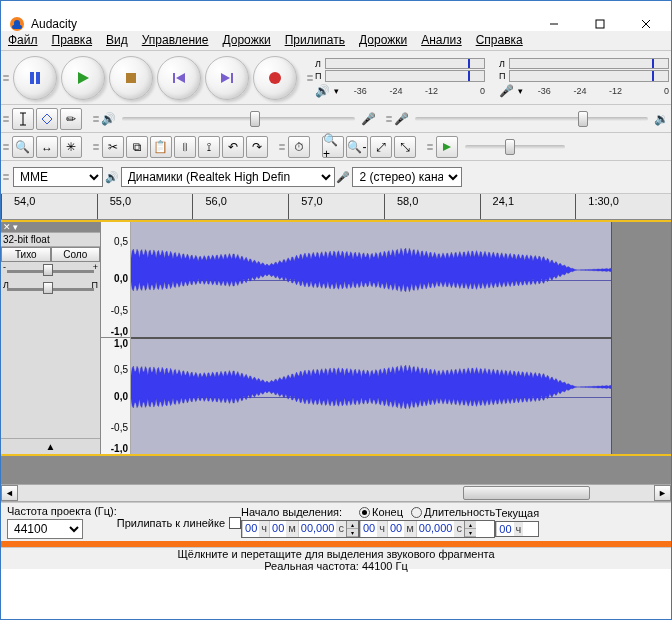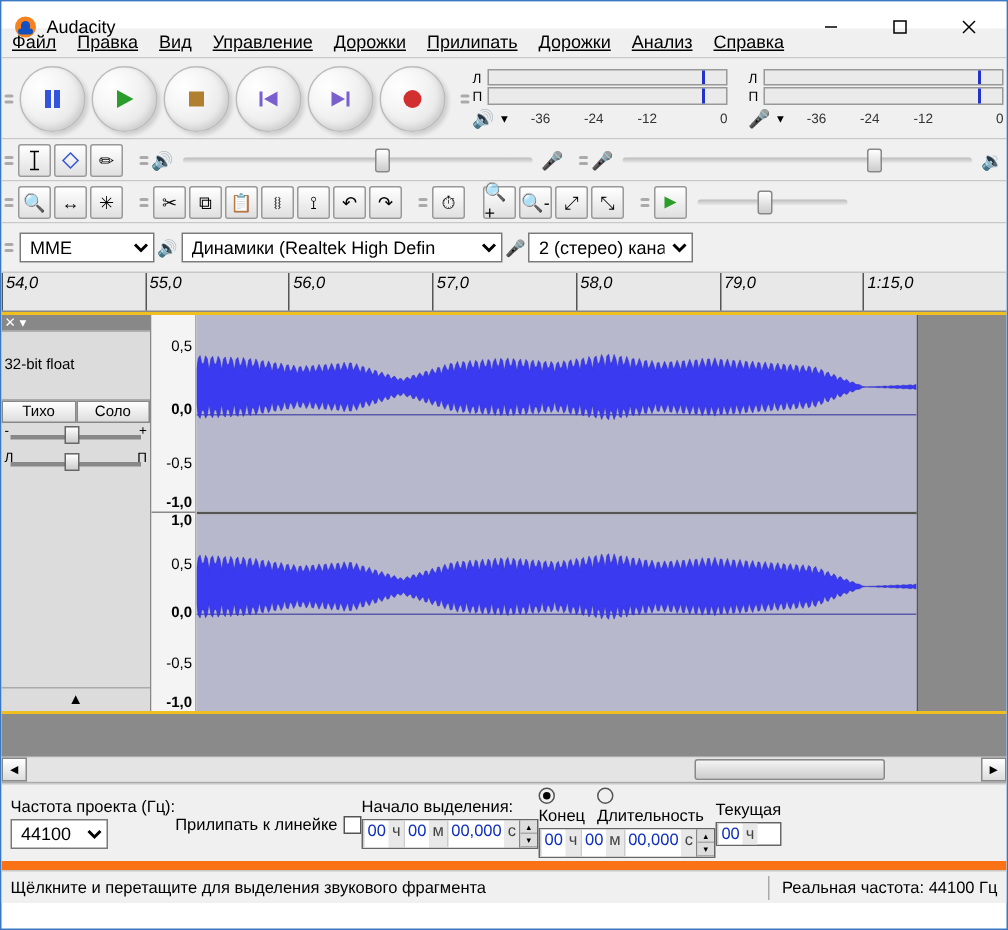--- a/index.html
+++ b/index.html
@@ -1,17 +1,17 @@
 <!DOCTYPE html>
 <html><head>
 <meta charset="utf-8">
 <style>
 * { box-sizing: border-box; margin: 0; padding: 0; font-family: "Segoe UI", Tahoma, sans-serif; }
 body { background: #fff; width: 672px; height: 620px; overflow: hidden; font-size: 12px; color: #000; border: 1px solid #3a78c4; }
-.titlebar { height: 18px; background: #fff; display: flex; align-items: center; padding: 16px 2px 0 8px; }
+.titlebar { height: 30px; background: #fff; display: flex; align-items: center; padding: 16px 2px 0 8px; }
 .titlebar .app-icon { width: 16px; height: 16px; margin-right: 6px; }
 .titlebar .title { flex: 1; font-size: 12px; }
 .titlebar .win-btn { width: 46px; height: 30px; display: flex; align-items: center; justify-content: center; }
 .titlebar .close { color:#000; }
 .menubar { height: 20px; background: #f0f0f0; border-bottom: 1px solid #c8c8c8; display: flex; padding: 0 0; font-size: 12px; }
 .menubar span { padding: 2px 7px; cursor: default; }
 .menubar u { text-decoration: underline; }
 .toolrow { background: #f0f0f0; border-bottom: 1px solid #c8c8c8; display: flex; align-items: center; padding: 2px; }
 .grip { width: 6px; height: 28px; display:flex; flex-direction:column; justify-content:center; gap:2px; margin-right:2px; }
 .grip::before,.grip::after{content:"";height:2px;background:#aaa;border-radius:1px;}
@@ -20,24 +20,24 @@
   border: 1px solid #bbb; display: flex; align-items: center; justify-content: center; margin: 2px; box-shadow: inset -2px -2px 4px rgba(0,0,0,0.1), 2px 2px 3px rgba(0,0,0,0.15);}
 .meter { height: 14px; background: #eaeaea; border: 1px solid #999; position: relative; flex:1; }
 .meter .peak { position:absolute; width:2px; background:#2233cc; top:0; bottom:0; right:14px;}
 .smallbtn { width: 22px; height: 22px; border: 1px solid #999; background: linear-gradient(#fff,#e0e0e0); display:flex; align-items:center; justify-content:center; margin:1px; border-radius:2px;}
 .slider-h { flex:1; height:4px; background: linear-gradient(#bbb,#eee); border-radius:2px; margin:0 6px; position:relative;}
 .slider-h .thumb { position:absolute; width:10px; height:16px; background:linear-gradient(#fff,#ccc); border:1px solid #888; border-radius:2px; top:-6px;}
 .devbar { background:#f0f0f0; border-bottom:1px solid #c8c8c8; display:flex; align-items:center; padding:2px; gap:2px; font-size:11px;}
 select, .combo { font-size:12px; border:1px solid #7a7a7a; background:#fff; height:20px; padding:0 2px;}
 .ruler { height: 26px; background:#e8e8e8; border-bottom:1px solid #888; display:flex; position:relative; font-size:11px;}
 .ruler .major { flex:1; border-left:1px solid #555; position:relative;}
-.ruler .major span{ position:absolute; left:2px; top:1px;font-style:italic;}
+.ruler .major span{ position:absolute; left:12px; top:1px;}
 .trackarea { display:flex; border:2px solid #f0c020; border-left:none; border-right:none;}
 .trackhead { width:100px; background:#dcdcdc; border-right:1px solid #888; font-size:10px;}
-.trackhead .row{border-bottom:1px solid #aaa; padding:17px 2px;}
+.trackhead .row{border-bottom:1px solid #aaa; padding:1px 2px;}
 .trackhead .btnpair{display:flex;}
 .trackhead .btnpair .hb{flex:1; border:1px solid #888; background:linear-gradient(#fff,#ddd); text-align:center; font-size:10px; padding:1px;}
 .trackhead .mini-slider{height:18px;position:relative;padding:2px 6px;}
 .trackhead .mini-slider .track{height:3px;background:#888;margin-top:6px;}
 .trackhead .mini-slider .thumb{position:absolute;width:10px;height:12px;background:linear-gradient(#fff,#ccc);border:1px solid #666;top:2px;}
 .wavecol { flex:1; display:flex;}
 .scalecol { width:30px; background:#f4f4f4; border-right:1px solid #aaa; position:relative; font-size:10px; text-align:left;}
 .wavepane { flex:1; background:#b8b8cc; position:relative; overflow:hidden;}
 svg.wave { position:absolute; inset:0; }
 .axis-line{position:absolute;left:0;right:0;height:1px;background:#5a5aaa;}
@@ -46,23 +46,23 @@
 .hscroll .arrow{width:17px;height:16px;border:1px solid #888;background:linear-gradient(#fff,#ddd);display:flex;align-items:center;justify-content:center;font-size:9px;}
 .hscroll .track{flex:1;background:#e4e4e4;height:16px;position:relative;}
 .hscroll .thumb{position:absolute;height:14px;top:1px;background:linear-gradient(#f4f4f4,#ccc);border:1px solid #888;border-radius:2px;}
 .selbar{background:#f0f0f0;border-top:1px solid #c8c8c8;border-bottom:6px solid #f97316;padding:2px 6px;font-size:11px;display:flex;align-items:center;}
 .timebox{display:inline-flex;border:1px solid #666;background:#fff;font-family:monospace;}
 .timebox span{padding:1px 2px;}
 .timebox .dig{background:#fff;color:#1030c0;min-width:12px;text-align:center;border-left:1px solid #ccc;}
 .timebox .unit{background:#e8e8e8;color:#444;}
 .timebox .spin{width:12px;display:flex;flex-direction:column;border-left:1px solid #888;}
 .timebox .spin div{flex:1;font-size:6px;text-align:center;background:#ddd;border-bottom:1px solid #aaa;}
-.statusbar{height:22px;background:#f0f0f0;border-top:1px solid #c8c8c8;display:flex;align-items:center;padding:0 6px;font-size:11px;}
+.statusbar{height:22px;background:#f0f0f0;border-top:1px solid #c8c8c8;display:flex;align-items:center;padding:0 6px;font-size:11px;flex-direction:column;}
 .statusbar .sep{border-left:1px solid #aaa;height:16px;margin:0 8px;}
-.radio{display:inline-flex;align-items:flex-start;gap:2px;flex-direction:column;}
+.radio{display:inline-flex;align-items:flex-end;gap:2px;}
 .radio .dot{width:11px;height:11px;border:1px solid #555;border-radius:50%;display:flex;align-items:center;justify-content:center;}
 .radio.checked .dot::after{content:"";width:5px;height:5px;background:#000;border-radius:50%;}
 .checkb{width:12px;height:12px;border:1px solid #555;background:#fff;display:inline-block;}
 </style>
 </head>
 <body>
 
 <div class="titlebar">
   <svg class="app-icon" viewBox="0 0 16 16">
       <circle cx="8" cy="8" r="7" fill="#f58220"></circle>
@@ -271,24 +271,24 @@
   <div class="major">
       <span>56,0</span>
     </div>
   <div class="major">
       <span>57,0</span>
     </div>
   <div class="major">
       <span>58,0</span>
     </div>
   <div class="major">
-      <span>79,0</span>
-    </div>
-  <div class="major">
-      <span>1:15,0</span>
+      <span>24,1</span>
+    </div>
+  <div class="major">
+      <span>1:30,0</span>
     </div>
 </div>
 
 <div class="trackarea">
   <div class="trackhead">
     <div class="row" style="font-size:9px;color:#fff;background:#888;padding:0 2px;">✕ ▾</div>
     <div class="row">32-bit float</div>
     <div class="btnpair">
       <div class="hb">Тихо</div>
       <div class="hb">Соло</div>
@@ -348,21 +348,21 @@
   <div class="arrow">◄</div>
   <div class="track">
       <div class="thumb" style="left:70%;width:20%"></div>
     </div>
   <div class="arrow">►</div>
 </div>
 
 <div class="selbar">
   <div style="display:flex;flex-direction:column;gap:2px">
     <span>Частота проекта (Гц):</span>
-    <select class="combo" style="width:65px"><option>44100</option></select>
+    <select class="combo" style="width:76px"><option>44100</option></select>
   </div>
   <div style="display:flex;flex-direction:column;gap:2px;align-items:flex-end">
     <div></div>
     <div style="display:flex;align-items:center;gap:4px">
       <span>Прилипать к линейке</span>
       <span class="checkb"></span>
     </div>
   </div>
   <div style="display:flex;flex-direction:column;gap:2px">
     <span>Начало выделения:</span>

